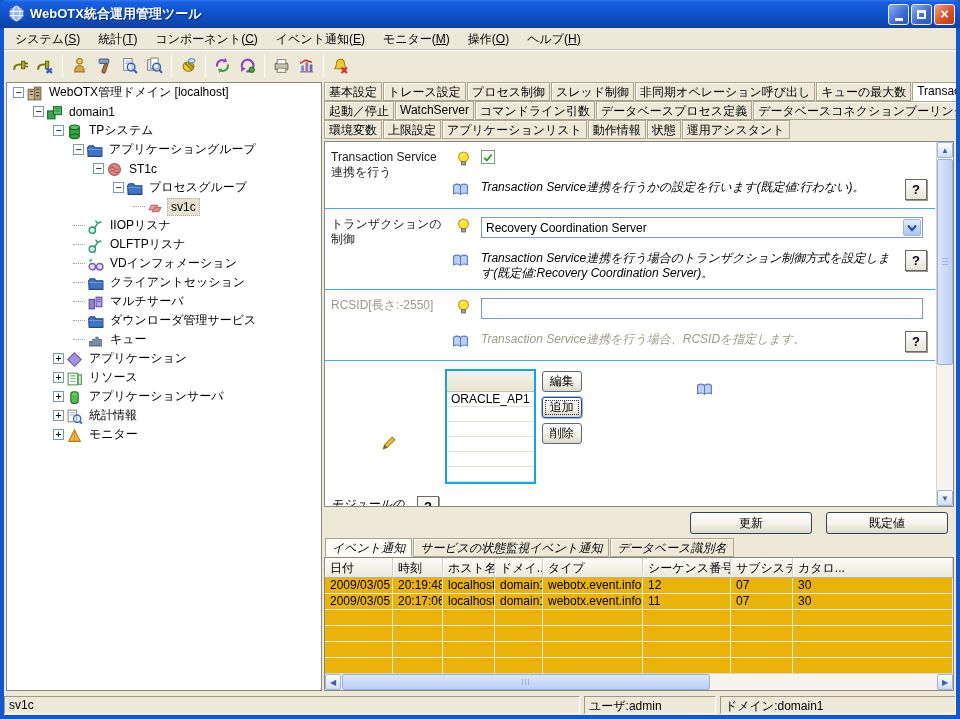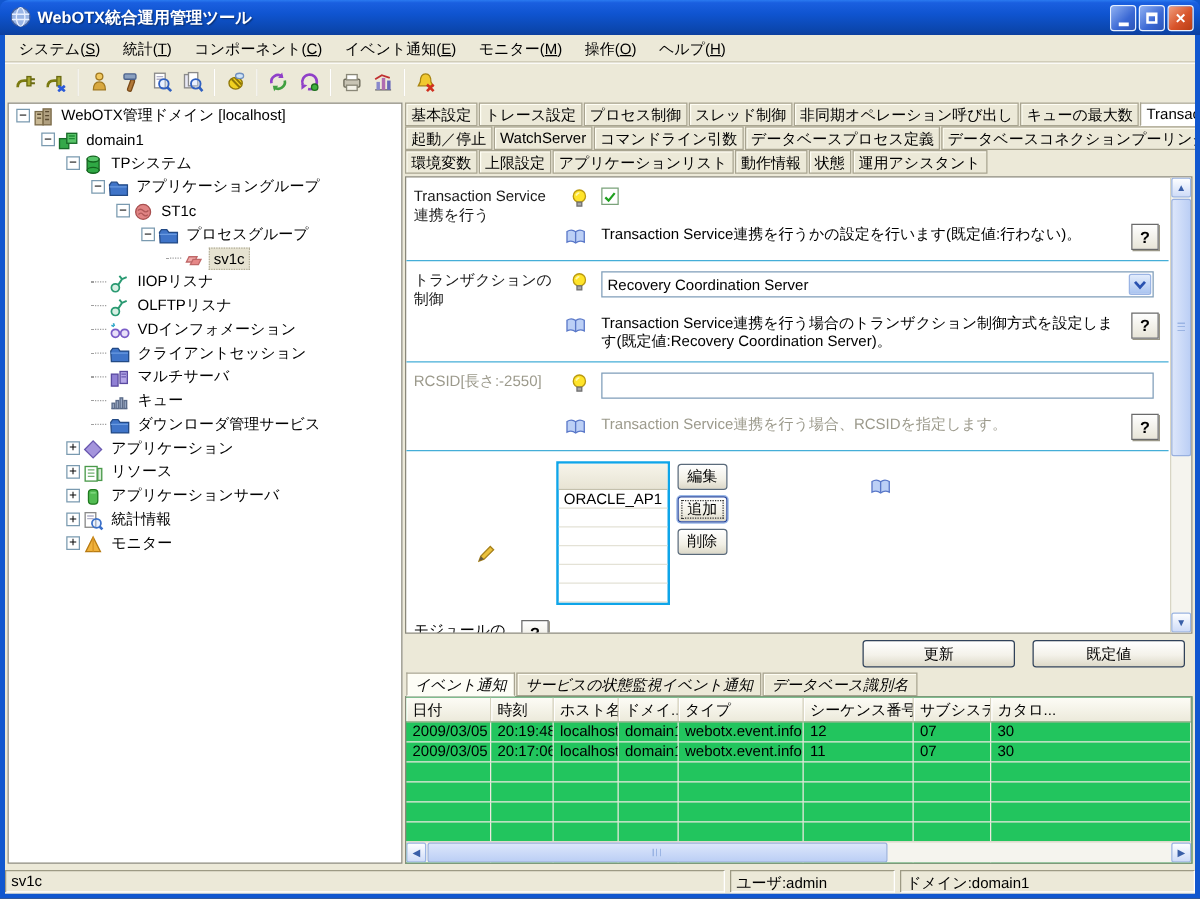--- a/index.html
+++ b/index.html
@@ -61,21 +61,21 @@
     border:1px solid #8a887a; overflow:hidden; }
   .form-scroll { position:absolute; left:0; top:0; right:18px; bottom:0; overflow:hidden; }
   .frow { display:grid; grid-template-columns:114px 36px 1fr; padding:6px 2px 8px 6px;
     border-bottom:1px solid #45aed8; font-size:12px; }
   .frow:last-child { border-bottom:none; }
   .flabel { color:#1a1a1a; padding-top:2px; line-height:15px; grid-row:1 / span 2; }
   .frow.disabled .flabel, .frow.disabled .fdesc { color:#9c9a8c; }
   .ficon { display:flex; justify-content:center; padding-top:2px; }
   .fctrl { padding-top:2px; padding-right:10px; }
   .fdesc-line { display:flex; align-items:flex-start; margin-top:12px; padding-right:6px; }
-  .fdesc { flex:1; line-height:15px; padding-top:1px; }
+  .fdesc { flex:1; line-height:15px; padding-top:1px;font-style:italic; }
   .helpbtn { width:22px; height:21px; margin-left:8px; flex:none;
     border:1px solid #6a6a6a; background:linear-gradient(180deg,#fefefe,#e8e5d8);
     font-size:13px; font-weight:bold; text-align:center; line-height:19px;
     box-shadow:1px 1px 0 #9a9788; }
   .checkbox { width:14px; height:14px; border:1px solid #7aa27a; background:#fff;
     display:flex; align-items:center; justify-content:center; }
   .xp-select { height:21px; border:1px solid #7f9db9; background:#fff; display:flex; align-items:center; position:relative; }
   .xp-select .sel-text { flex:1; padding:0 4px; font-size:12px; }
   .sel-arrow { width:18px; height:17px; margin:1px; border:1px solid #9ab4e4; border-radius:2px;
     background:linear-gradient(180deg,#e2ecfc,#aac4f0); display:flex; align-items:center; justify-content:center; }
@@ -104,21 +104,21 @@
   .btnrow { position:absolute; left:0; top:432px; right:0; height:24px; display:flex; justify-content:flex-end; gap:14px; padding-right:6px; }
   .bigbtn { width:122px; height:22px; border:1px solid #30425a; border-radius:3px;
     background:linear-gradient(180deg,#ffffff,#f4f2ea 55%,#ddd9c8); font-size:12px; font-family:inherit; }
 
   
   .eventpanel { position:absolute; left:0; top:458px; right:0; bottom:0; }
   .etabs { display:flex; height:19px; padding-left:1px;font-style:italic; }
   .etab { font-size:12px; padding:1px 6px 0; margin-right:1px; background:#ece9d8; border:1px solid #a8a490;
     box-shadow:inset 1px 1px 0 #fffef4; white-space:nowrap; }
   .etab.active { background:#fdfdf6; border-bottom:1px solid #fdfdf6; position:relative; z-index:2; }
-  .etable { position:absolute; left:0; top:19px; right:0; bottom:0; border:1px solid #8a887a; background:#22c55e; overflow:hidden; }
+  .etable { position:absolute; left:0; top:19px; right:0; bottom:0; border:1px solid #8a887a; background:#eab308; overflow:hidden; }
   .ehead { display:flex; height:20px; background:linear-gradient(180deg,#fdfcf6,#eceadb); border-bottom:1px solid #b8b4a0; }
   .ehcell { font-size:12px; padding:2px 0 0 5px; border-right:1px solid #d4d0bc; box-shadow:inset 1px 0 0 #fff; white-space:nowrap; overflow:hidden; flex:none; }
   .erow { display:flex; height:16px; }
   .ecell { font-size:12px; padding:0 0 0 5px; border-right:1px solid #eceadf; border-bottom:1px solid #eceadf; white-space:nowrap; overflow:hidden; flex:none; line-height:15px; }
   .hscroll { position:absolute; left:0; right:0; bottom:0; height:17px; background:#f5f4ee; border-top:1px solid #d8d5c4; }
   .hthumb { position:absolute; top:0; height:16px; border:1px solid #98b0e0; border-radius:2px;
     background:linear-gradient(180deg,#dce6fb,#bccff5); }
   .hgrip { position:absolute; top:4px; bottom:4px; left:50%; width:7px; margin-left:-4px;
     background:repeating-linear-gradient(90deg,#9ab4e4 0 1px,transparent 1px 3px); }
 
@@ -394,39 +394,39 @@
                 <path d="M9.5 5 h3.5 M9.5 7 h3.5" stroke="#6a5ab0"></path>
               </svg>
             </span>
             <span class="tlabel">マルチサーバ</span>
           </div>
           <div class="tree-row">
             <span style="flex: 0 0 auto; width: 66px;"></span>
             <span class="leaf-dash"></span>
             <span class="ticon">
               <svg width="17" height="17" viewBox="0 0 16 16">
+                <path d="M1.5 5.5 L3 3.5 h4 l1.5 2 h6.5 v8 h-13 z" fill="#3f74c8" stroke="#234a85"></path>
+                <path d="M1.5 7 h13" stroke="#6a9ae0"></path>
+              </svg>
+            </span>
+            <span class="tlabel">ダウンローダ管理サービス</span>
+          </div>
+          <div class="tree-row">
+            <span style="flex: 0 0 auto; width: 66px;"></span>
+            <span class="leaf-dash"></span>
+            <span class="ticon">
+              <svg width="17" height="17" viewBox="0 0 16 16">
                 <path d="M2 13 h12" stroke="#8a98b0"></path>
                 <rect x="2.5" y="9" width="2" height="4" fill="#94a4c0" stroke="#5a6a88"></rect>
                 <rect x="5.5" y="7" width="2" height="6" fill="#94a4c0" stroke="#5a6a88"></rect>
                 <rect x="8.5" y="5" width="2" height="8" fill="#94a4c0" stroke="#5a6a88"></rect>
                 <rect x="11.5" y="7" width="2" height="6" fill="#94a4c0" stroke="#5a6a88"></rect>
               </svg>
             </span>
             <span class="tlabel">キュー</span>
-          </div>
-          <div class="tree-row">
-            <span style="flex: 0 0 auto; width: 66px;"></span>
-            <span class="leaf-dash"></span>
-            <span class="ticon">
-              <svg width="17" height="17" viewBox="0 0 16 16">
-                <path d="M1.5 5.5 L3 3.5 h4 l1.5 2 h6.5 v8 h-13 z" fill="#3f74c8" stroke="#234a85"></path>
-                <path d="M1.5 7 h13" stroke="#6a9ae0"></path>
-              </svg>
-            </span>
-            <span class="tlabel">ダウンローダ管理サービス</span>
           </div>
           <div class="tree-row">
             <span style="flex: 0 0 auto; width: 46px;"></span>
             <span class="exp">+</span>
             <span class="ticon">
               <svg width="17" height="17" viewBox="0 0 16 16">
                 <rect x="3.5" y="3.5" width="9" height="9" fill="#a494dc" stroke="#6a58b0" transform="rotate(45 8 8)"></rect>
               </svg>
             </span>
             <span class="tlabel">アプリケーション</span>

